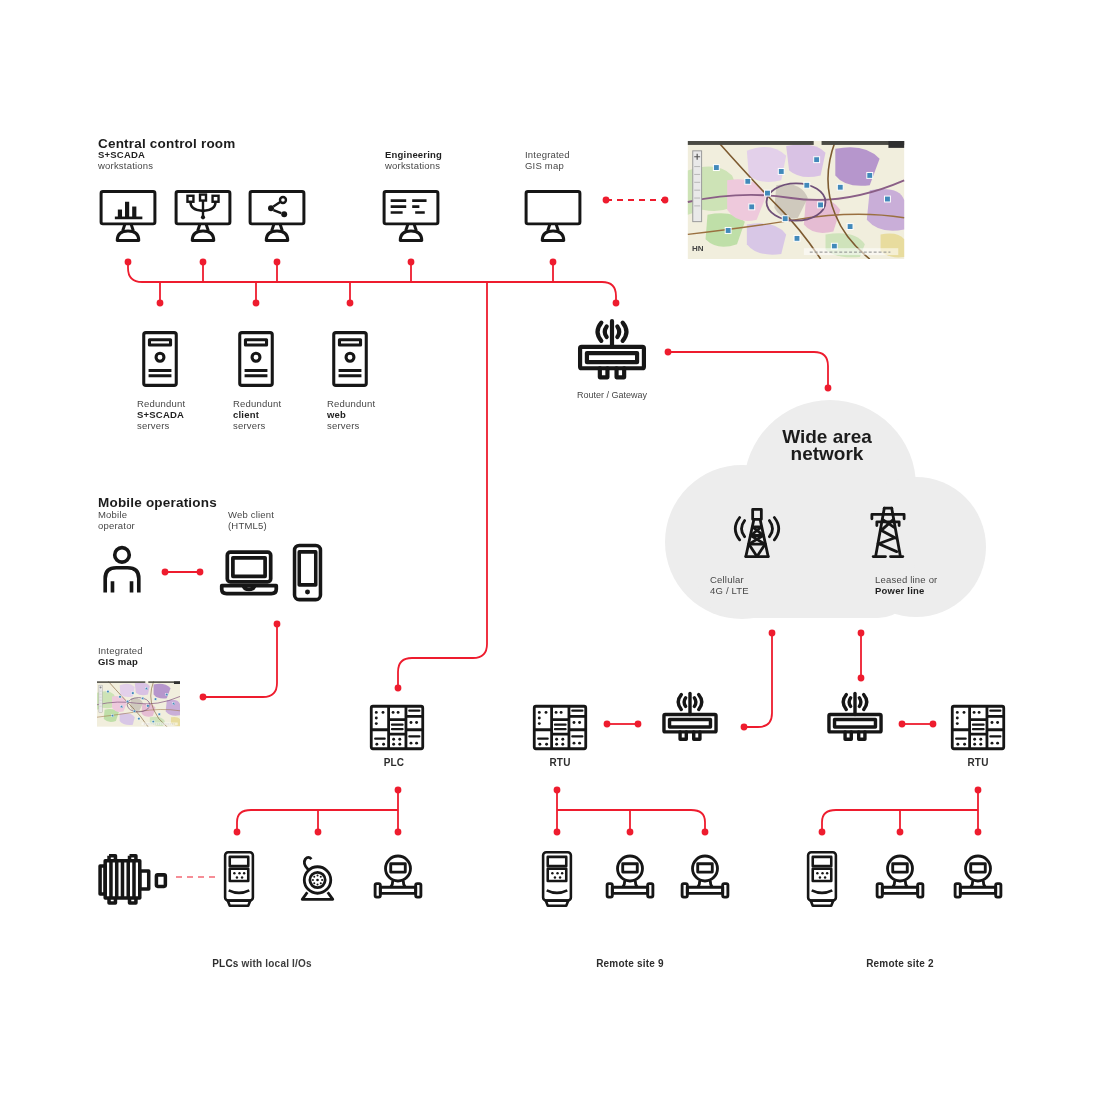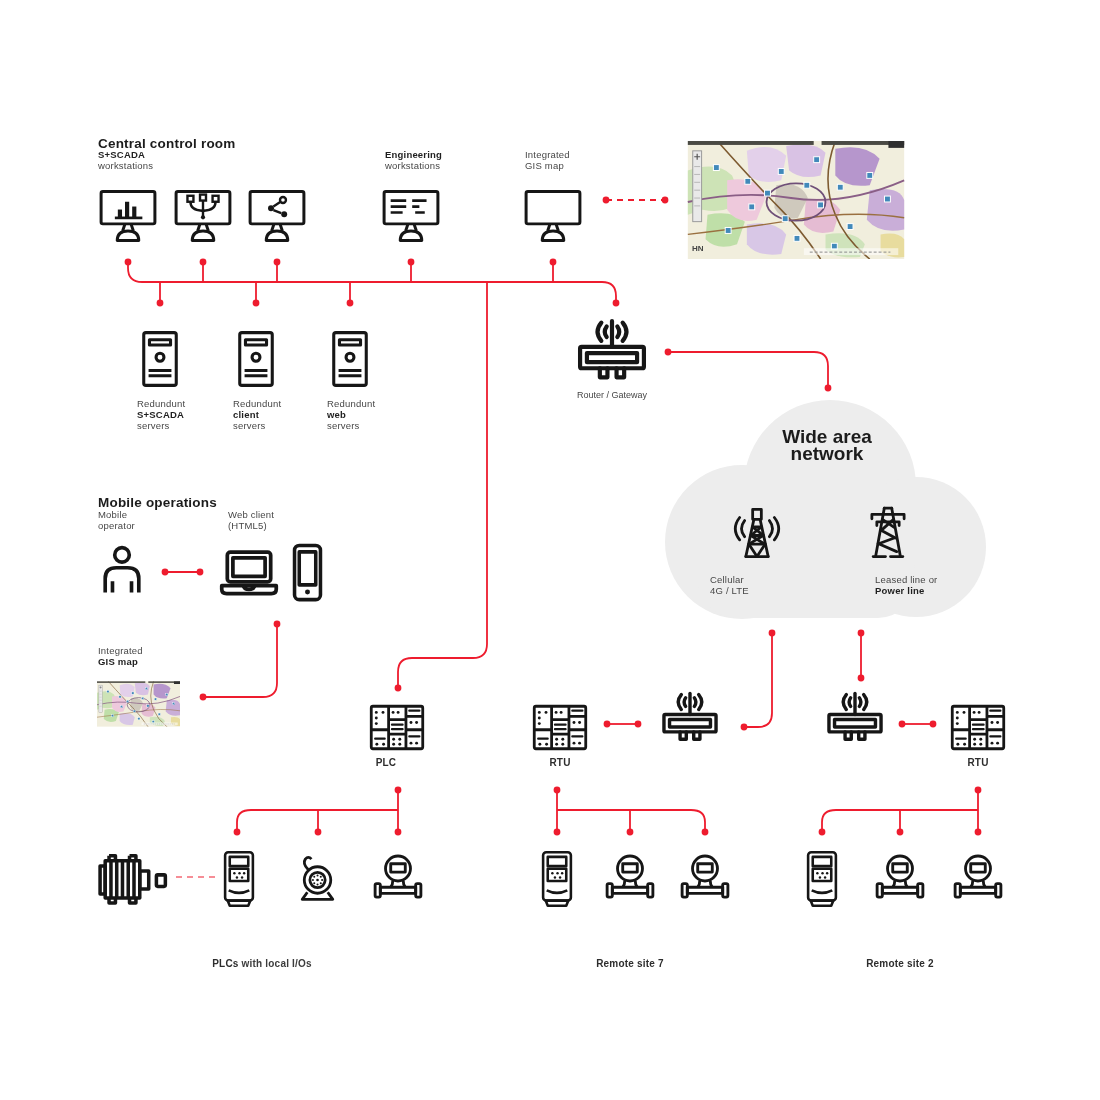--- a/index.html
+++ b/index.html
@@ -499,21 +499,21 @@
   <svg width="83" height="46">
         <use href="#i-map"></use>
       </svg>
 </div>
 
 <div class="node" style="left:369px;top:704px">
   <svg class="icon" width="56" height="47">
         <use href="#i-plc"></use>
       </svg>
 </div>
-<div class="cap" style="left:386px;top:757px">PLC</div>
+<div class="cap" style="left:394px;top:757px">PLC</div>
 
 <div class="node" style="left:532px;top:704px">
   <svg class="icon" width="56" height="47">
         <use href="#i-plc"></use>
       </svg>
 </div>
 <div class="cap" style="left:560px;top:757px">RTU</div>
 
 <div class="node" style="left:659px;top:686px">
   <svg class="icon" width="62" height="62">
@@ -565,21 +565,21 @@
 <div class="node" style="left:604px;top:851px">
   <svg class="icon" width="52" height="62">
         <use href="#i-flowmeter"></use>
       </svg>
 </div>
 <div class="node" style="left:679px;top:851px">
   <svg class="icon" width="52" height="62">
         <use href="#i-flowmeter"></use>
       </svg>
 </div>
-<div class="cap" style="left:630px;top:958px">Remote site 7</div>
+<div class="cap" style="left:630px;top:958px">Remote site 9</div>
 
 <div class="node" style="left:804px;top:848px">
   <svg class="icon" width="36" height="62">
         <use href="#i-drive"></use>
       </svg>
 </div>
 <div class="node" style="left:874px;top:851px">
   <svg class="icon" width="52" height="62">
         <use href="#i-flowmeter"></use>
       </svg>

